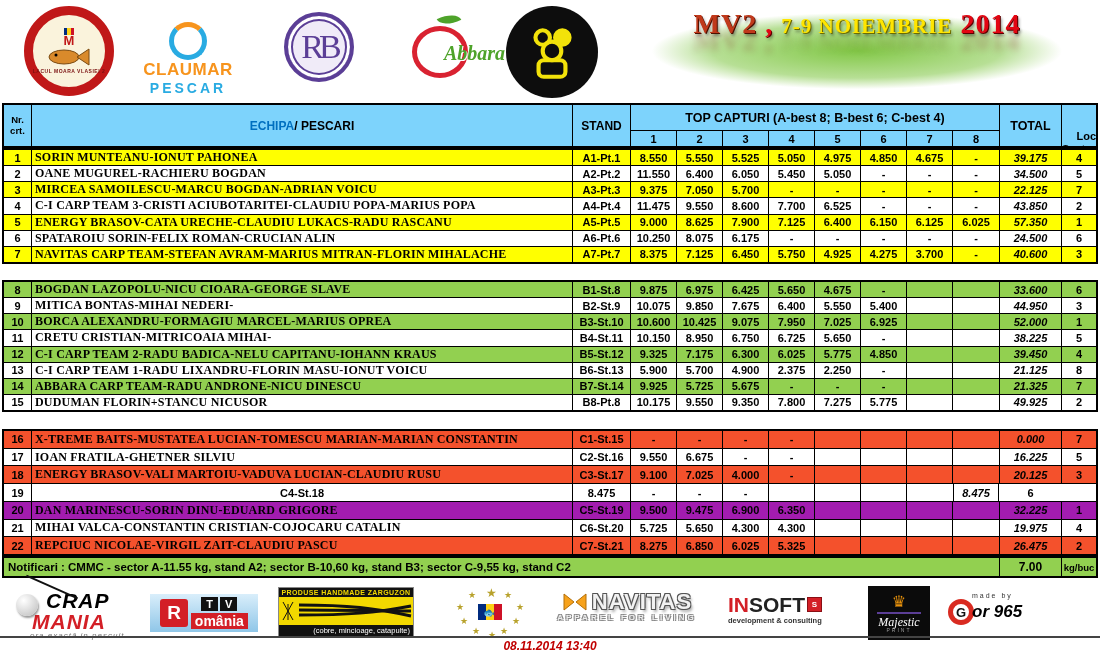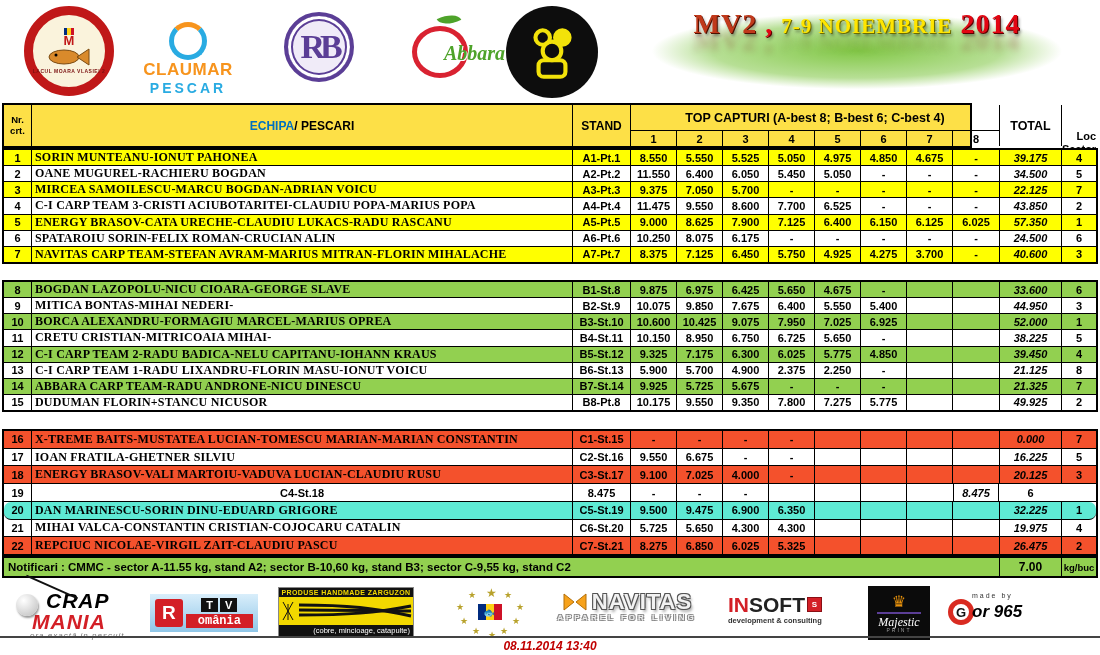--- a/index.html
+++ b/index.html
@@ -14,43 +14,43 @@
   #logo-club .flag{width:10px;height:7px;background:linear-gradient(90deg,#002b7f 33%,#fcd116 33% 66%,#ce1126 66%);}
   #logo-club .m{color:#c01818;font-weight:bold;font-size:13px;line-height:11px;}
   #logo-club .ringtext{font-size:5px;font-weight:bold;color:#7a1010;letter-spacing:.5px;white-space:nowrap;}
   #logo-claumar{left:128px;top:22px;width:120px;text-align:center;}
   #logo-claumar .ring{width:38px;height:38px;border-radius:50%;box-sizing:border-box;margin:0 auto;
       border:5px solid #29abe2;border-top-color:#f7941d;}
   #logo-claumar .l1{color:#f7941d;font-weight:bold;font-size:17px;letter-spacing:.5px;}
   #logo-claumar .l2{color:#29abe2;font-weight:bold;font-size:14px;letter-spacing:3px;}
   #logo-rb{left:284px;top:12px;width:70px;height:70px;background:#f0ebf8;border:4px solid #5b3e96;
            box-shadow:inset 0 0 0 3px #fff,inset 0 0 0 5px #5b3e96;display:flex;align-items:center;justify-content:center;box-sizing:border-box;}
-  #logo-rb .rb{font-family:"Liberation Serif",serif;font-weight:bold;font-size:34px;color:#5b3e96;letter-spacing:-5px;}
+  #logo-rb .rb{font-family:"Liberation Serif",serif;font-weight:normal;font-size:34px;color:#5b3e96;letter-spacing:-5px;}
   #logo-abbara{left:398px;top:14px;width:104px;height:76px;}
   #logo-abbara .apple{position:absolute;left:14px;top:12px;width:56px;height:52px;border-radius:50%;
       border:5px solid #d92231;background:#fff;box-sizing:border-box;}
   #logo-abbara .leaf{position:absolute;left:40px;top:0;width:22px;height:11px;background:#4ea32a;
       border-radius:0 100% 0 100%;transform:rotate(-25deg);}
   #logo-abbara .txt{position:absolute;left:18px;top:28px;color:#4ea32a;font-style:italic;font-weight:bold;
       font-size:20px;font-family:"Liberation Serif",serif;text-shadow:1px 1px 0 #fff;margin-left:28px;}
   #logo-bee{left:506px;top:6px;width:92px;height:92px;background:#0d0d0d;display:flex;align-items:center;justify-content:center;}
 
   #title{position:absolute;left:618px;top:2px;width:478px;height:98px;text-align:center;
          background:radial-gradient(ellipse 55% 50% at 50% 50%,rgba(124,197,62,.95) 0%,rgba(124,197,62,.55) 55%,rgba(124,197,62,0) 78%);}
   #title .line1{margin-top:7px;font-family:"Liberation Serif",serif;font-weight:bold;font-size:31px;letter-spacing:2px;}
   #title .line2{margin-top:6px;font-family:"Liberation Serif",serif;font-weight:bold;font-size:28px;letter-spacing:1px;}
   .t-red{color:#e30613;text-shadow:1px 1px 0 #5d0000,2px 3px 3px rgba(0,0,0,.4),0 17px 6px rgba(120,20,20,.25);}
   .t-yellow{color:#ffe500;text-shadow:1px 1px 0 #6b6b00,2px 3px 3px rgba(0,0,0,.4),0 17px 6px rgba(90,90,10,.25);}
   .t-rust{color:#c0391b;text-shadow:1px 1px 0 #4d1000,2px 3px 3px rgba(0,0,0,.4),0 17px 6px rgba(120,20,20,.25);}
   .t-mid{font-size:21px;}
 
   
   .cols{display:grid;grid-template-columns:28px 541px 58px repeat(8,46px) 63px 34px;}
-  #thead{position:absolute;left:2px;top:103px;width:970px;height:45px;box-sizing:border-box;
-         border:2px solid #000;background:#fde047;grid-template-rows:26px 15px;}
+  #thead{position:absolute;left:2px;top:103px;width:1096px;height:45px;box-sizing:border-box;
+         border:2px solid #000;background:#7dd3fc;grid-template-rows:26px 15px;}
   #thead div{display:flex;align-items:center;justify-content:center;font-weight:bold;box-sizing:border-box;}
   .h-nr{grid-column:1;grid-row:1/3;border-right:1px solid #000;font-size:9.5px;text-align:center;line-height:1.15;}
   .h-echipa{grid-column:2;grid-row:1/3;border-right:1px solid #000;font-size:12px;}
   .h-echipa .blue{color:#0070c0;}
   .h-stand{grid-column:3;grid-row:1/3;border-right:1px solid #000;font-size:12px;}
   .h-capturi{grid-column:4/12;grid-row:1;border-bottom:1px solid #000;font-size:12.5px;}
   .h-num{grid-row:2;font-size:11px;border-right:1px solid #000;}
   .h-num.last{border-right:none;}
   .h-total{grid-column:12;grid-row:1/3;border-left:1px solid #000;border-right:1px solid #000;font-size:12.5px;}
   .h-loc{grid-column:13;grid-row:1/3;font-size:11px;text-align:right;line-height:1.15;margin-top:35px;}
@@ -85,21 +85,21 @@
   #sp-crap .rod{position:absolute;left:6px;top:-4px;width:56px;height:2px;background:#111;transform:rotate(24deg);}
   #sp-crap .c1{margin-left:28px;font-size:21px;font-weight:900;font-style:italic;letter-spacing:1px;}
   #sp-crap .c2{margin-left:14px;font-size:21px;font-weight:900;font-style:italic;color:#d31f26;letter-spacing:1px;}
   #sp-crap .c3{margin-left:12px;font-size:8px;color:#777;font-style:italic;letter-spacing:1px;}
   #sp-rtv{left:150px;top:594px;width:108px;height:38px;background:linear-gradient(#d9eefb,#8fc6e8);
       display:flex;align-items:center;justify-content:center;gap:3px;}
   #sp-rtv .r{background:#d31f26;color:#fff;font-weight:900;font-size:19px;padding:3px 7px;border-radius:3px;}
   #sp-rtv .tvbox{display:flex;flex-direction:column;align-items:center;}
   #sp-rtv .tv{display:flex;gap:2px;}
   #sp-rtv .tv span{background:#111;color:#fff;font-weight:900;font-size:11px;padding:1px 5px;}
-  #sp-rtv .ro{background:#d31f26;color:#fff;font-size:12px;font-weight:bold;padding:0 12px;margin-top:2px;font-family:Liberation Mono, monospace;}
+  #sp-rtv .ro{background:#d31f26;color:#fff;font-size:14px;font-weight:bold;padding:0 4px;margin-top:2px;}
   #sp-zarg{left:278px;top:587px;width:136px;height:50px;background:#f2d800;border:1px solid #888;
       box-sizing:border-box;display:flex;flex-direction:column;justify-content:space-between;overflow:hidden;}
   #sp-zarg .top{background:#111;color:#f2d800;font-size:7px;font-weight:bold;text-align:center;padding:1px 0;letter-spacing:.4px;}
   #sp-zarg .bot{background:#111;color:#fff;font-size:7.5px;text-align:right;padding:1px 3px;}
   #sp-zarg svg{display:block;}
   #sp-stars{left:452px;top:586px;width:76px;height:54px;}
   #sp-stars .star{position:absolute;color:#b8a22c;font-size:9px;}
   #sp-stars .flagfish{position:absolute;left:26px;top:18px;width:24px;height:16px;
       background:linear-gradient(90deg,#002b7f 33%,#fcd116 33% 66%,#ce1126 66%);
       display:flex;align-items:center;justify-content:center;font-size:10px;color:#7a5a20;}
@@ -485,21 +485,21 @@
       <div class="cell val c2">-</div>
       <div class="cell val c3">-</div>
       <div class="cell val c4">-</div>
       <div class="cell val c5"></div>
       <div class="cell val c6"></div>
       <div class="cell val c7"></div>
       <div class="cell val c8"></div>
       <div class="cell total">8.475</div>
       <div class="cell loc">6</div>
     </div>
-    <div class="trow cols" style="background: #5eead4; border-radius: 7px;">
+    <div class="trow cols" style="background: #a21caf;">
       <div class="cell nr">20</div>
       <div class="cell team">DAN MARINESCU-SORIN DINU-EDUARD GRIGORE</div>
       <div class="cell stand">C5-St.19</div>
       <div class="cell val c1">9.500</div>
       <div class="cell val c2">9.475</div>
       <div class="cell val c3">6.900</div>
       <div class="cell val c4">6.350</div>
       <div class="cell val c5"></div>
       <div class="cell val c6"></div>
       <div class="cell val c7"></div>

